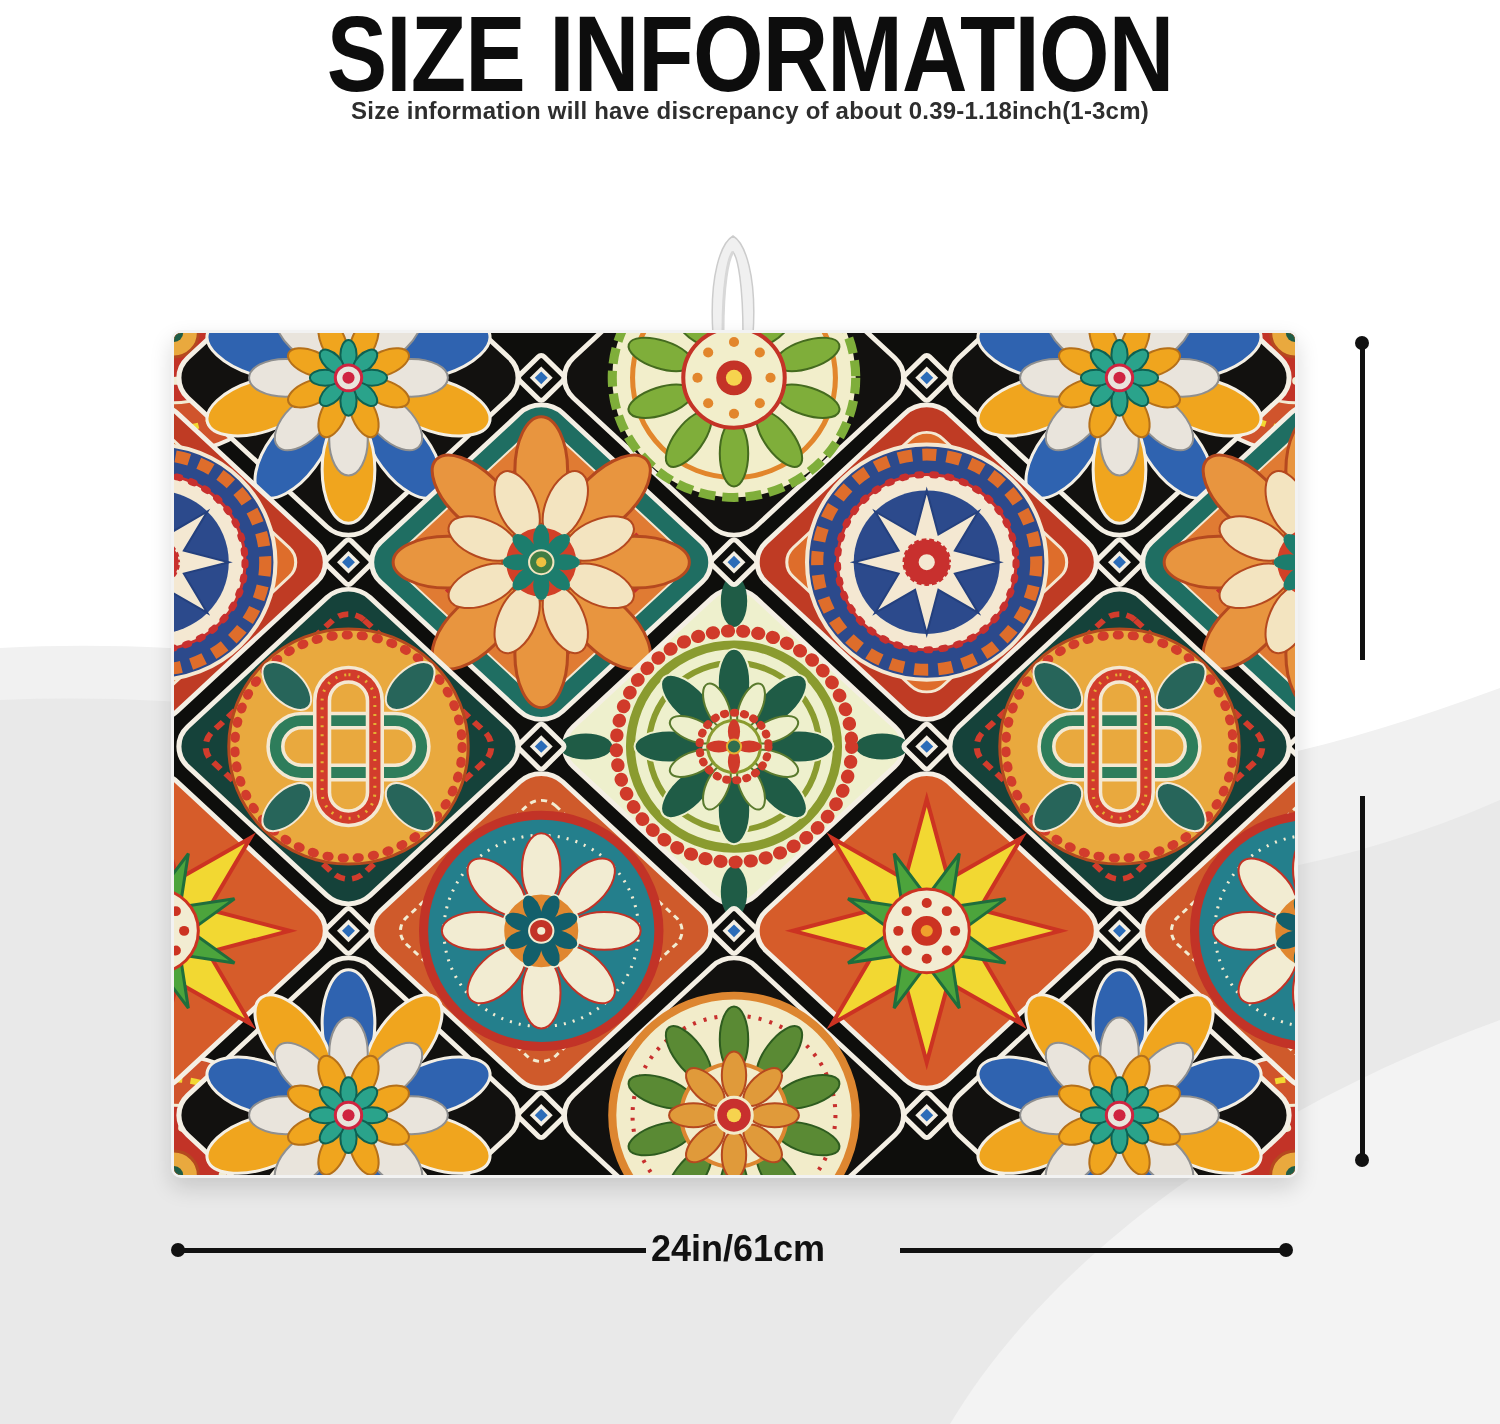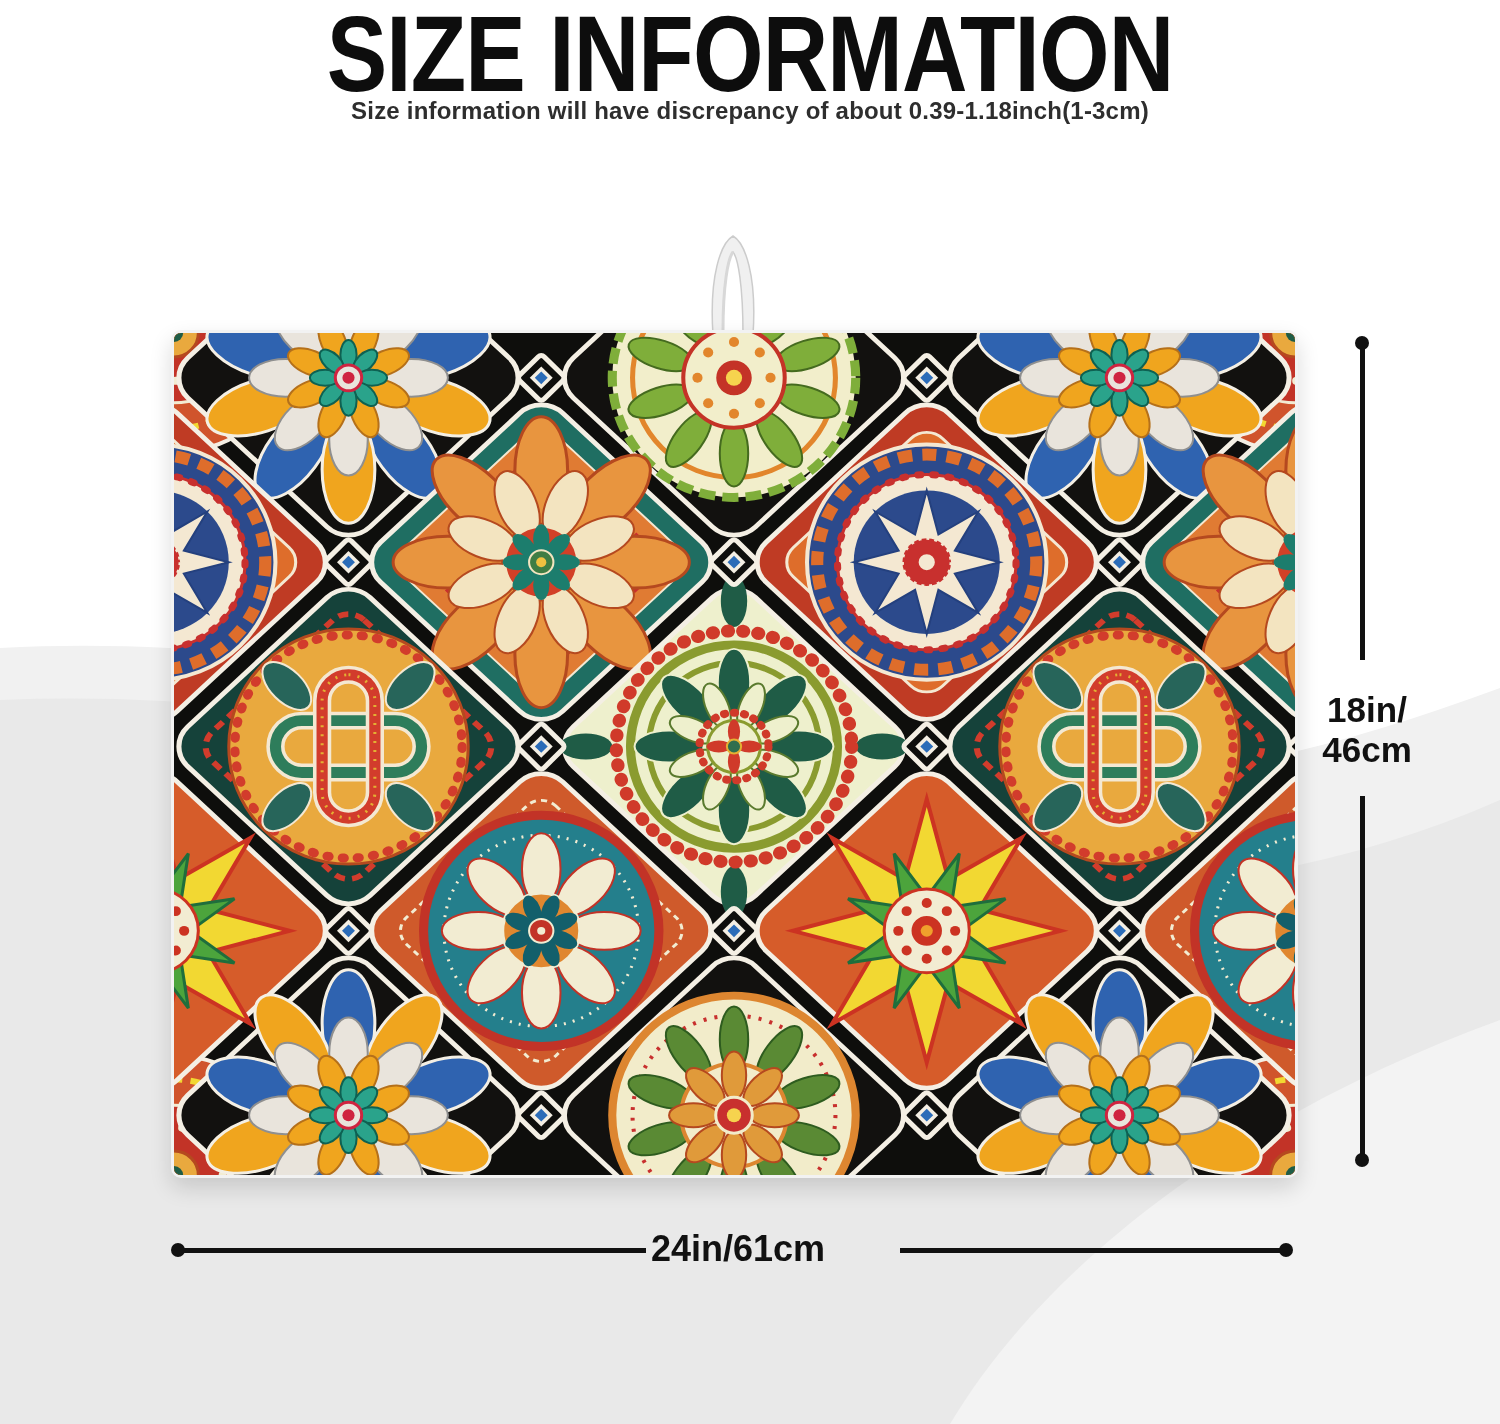--- a/index.html
+++ b/index.html
@@ -418,24 +418,20 @@
       <use href="#accent" transform="translate(172,600)"></use>
       <use href="#accent" transform="translate(552,600)"></use>
       <use href="#accent" transform="translate(932,600)"></use>
       <use href="#accent" transform="translate(362,785)"></use>
       <use href="#accent" transform="translate(742,785)"></use>
     </svg>
   </div>
 
   <div class="dim-dot" style="left:1355px; top:336px;"></div>
   <div class="dim" style="left:1360px; top:348px; width:5px; height:312px;"></div>
-  <div class="dim-label v">
-    <div>18in/</div>
-    <div>46cm</div>
-  </div>
   <div class="dim" style="left:1360px; top:796px; width:5px; height:362px;"></div>
   <div class="dim-dot" style="left:1355px; top:1153px;"></div>
 
   <div class="dim-dot" style="left:171px; top:1243px;"></div>
   <div class="dim" style="left:184px; top:1248px; width:462px; height:5px;"></div>
   <div class="dim-label h">24in/61cm</div>
   <div class="dim" style="left:900px; top:1248px; width:382px; height:5px;"></div>
   <div class="dim-dot" style="left:1279px; top:1243px;"></div>
 
 </div>

